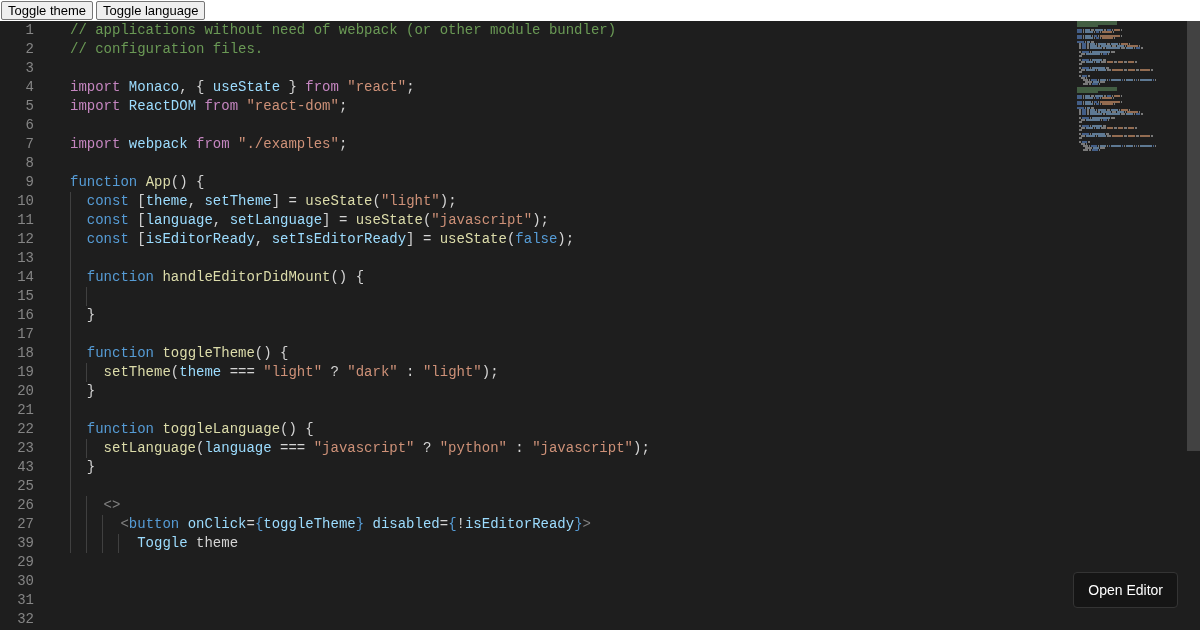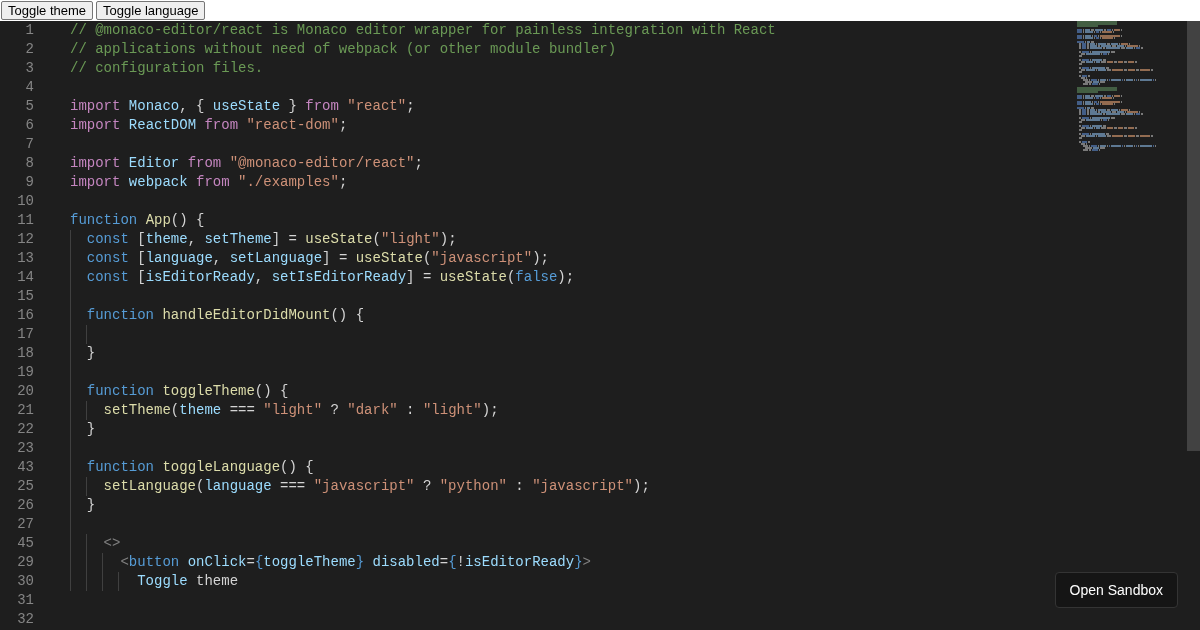--- a/index.html
+++ b/index.html
@@ -169,35 +169,33 @@
       <div class="ln">18</div>
       <div class="ln">19</div>
       <div class="ln">20</div>
       <div class="ln">21</div>
       <div class="ln">22</div>
       <div class="ln">23</div>
       <div class="ln">43</div>
       <div class="ln">25</div>
       <div class="ln">26</div>
       <div class="ln">27</div>
-      <div class="ln">45</div>
+      <div class="ln">39</div>
       <div class="ln">29</div>
       <div class="ln">30</div>
       <div class="ln">31</div>
       <div class="ln">32</div>
     </div>
   <div class="code-area" id="code">
-      <div class="code-line"><span style="padding-left: 12px;"><span class="cm">// @monaco-editor/react is Monaco editor wrapper for painless integration with React</span></span></div>
       <div class="code-line"><span style="padding-left: 12px;"><span class="cm">// applications without need of webpack (or other module bundler)</span></span></div>
       <div class="code-line"><span style="padding-left: 12px;"><span class="cm">// configuration files.</span></span></div>
       <div class="code-line"><span style="padding-left: 12px;"></span></div>
       <div class="code-line"><span style="padding-left: 12px;"><span class="kw2">import</span><span class="pu"> </span><span class="id">Monaco</span><span class="pu">, { </span><span class="id">useState</span><span class="pu"> } </span><span class="kw2">from</span><span class="pu"> </span><span class="st">"react"</span><span class="pu">;</span></span></div>
       <div class="code-line"><span style="padding-left: 12px;"><span class="kw2">import</span><span class="pu"> </span><span class="id">ReactDOM</span><span class="pu"> </span><span class="kw2">from</span><span class="pu"> </span><span class="st">"react-dom"</span><span class="pu">;</span></span></div>
       <div class="code-line"><span style="padding-left: 12px;"></span></div>
-      <div class="code-line"><span style="padding-left: 12px;"><span class="kw2">import</span><span class="pu"> </span><span class="id">Editor</span><span class="pu"> </span><span class="kw2">from</span><span class="pu"> </span><span class="st">"@monaco-editor/react"</span><span class="pu">;</span></span></div>
       <div class="code-line"><span style="padding-left: 12px;"><span class="kw2">import</span><span class="pu"> </span><span class="id">webpack</span><span class="pu"> </span><span class="kw2">from</span><span class="pu"> </span><span class="st">"./examples"</span><span class="pu">;</span></span></div>
       <div class="code-line"><span style="padding-left: 12px;"></span></div>
       <div class="code-line"><span style="padding-left: 12px;"><span class="kw">function</span><span class="pu"> </span><span class="fn">App</span><span class="pu">() {</span></span></div>
       <div class="code-line"><div class="indent-guide" style="left: 12px;"></div><span style="padding-left: 12px;"><span class="pu">  </span><span class="kw">const</span><span class="pu"> [</span><span class="id">theme</span><span class="pu">, </span><span class="id">setTheme</span><span class="pu">] = </span><span class="fn">useState</span><span class="pu">(</span><span class="st">"light"</span><span class="pu">);</span></span></div>
       <div class="code-line"><div class="indent-guide" style="left: 12px;"></div><span style="padding-left: 12px;"><span class="pu">  </span><span class="kw">const</span><span class="pu"> [</span><span class="id">language</span><span class="pu">, </span><span class="id">setLanguage</span><span class="pu">] = </span><span class="fn">useState</span><span class="pu">(</span><span class="st">"javascript"</span><span class="pu">);</span></span></div>
       <div class="code-line"><div class="indent-guide" style="left: 12px;"></div><span style="padding-left: 12px;"><span class="pu">  </span><span class="kw">const</span><span class="pu"> [</span><span class="id">isEditorReady</span><span class="pu">, </span><span class="id">setIsEditorReady</span><span class="pu">] = </span><span class="fn">useState</span><span class="pu">(</span><span class="co">false</span><span class="pu">);</span></span></div>
       <div class="code-line"><div class="indent-guide" style="left: 12px;"></div><span style="padding-left: 12px;"></span></div>
       <div class="code-line"><div class="indent-guide" style="left: 12px;"></div><span style="padding-left: 12px;"><span class="pu">  </span><span class="kw">function</span><span class="pu"> </span><span class="fn">handleEditorDidMount</span><span class="pu">() {</span></span></div>
       <div class="code-line"><div class="indent-guide" style="left: 12px;"></div><div class="indent-guide" style="left: 28px;"></div></div>
       <div class="code-line"><div class="indent-guide" style="left: 12px;"></div><span style="padding-left: 12px;"><span class="pu">  }</span></span></div>
@@ -627,13 +625,13 @@
         <div class="mm mm-kw" style="width: 5.4px;"></div>
         <div class="mm mm-pu" style="width: 1px;"></div>
       </div>
     </div>
 
   <div class="scrollbar-v">
     <div class="scrollbar-thumb"></div>
   </div>
 </div>
 
-<button class="open-sandbox">Open Sandbox</button>
+<button class="open-sandbox">Open Editor</button>
 
 </body></html>

